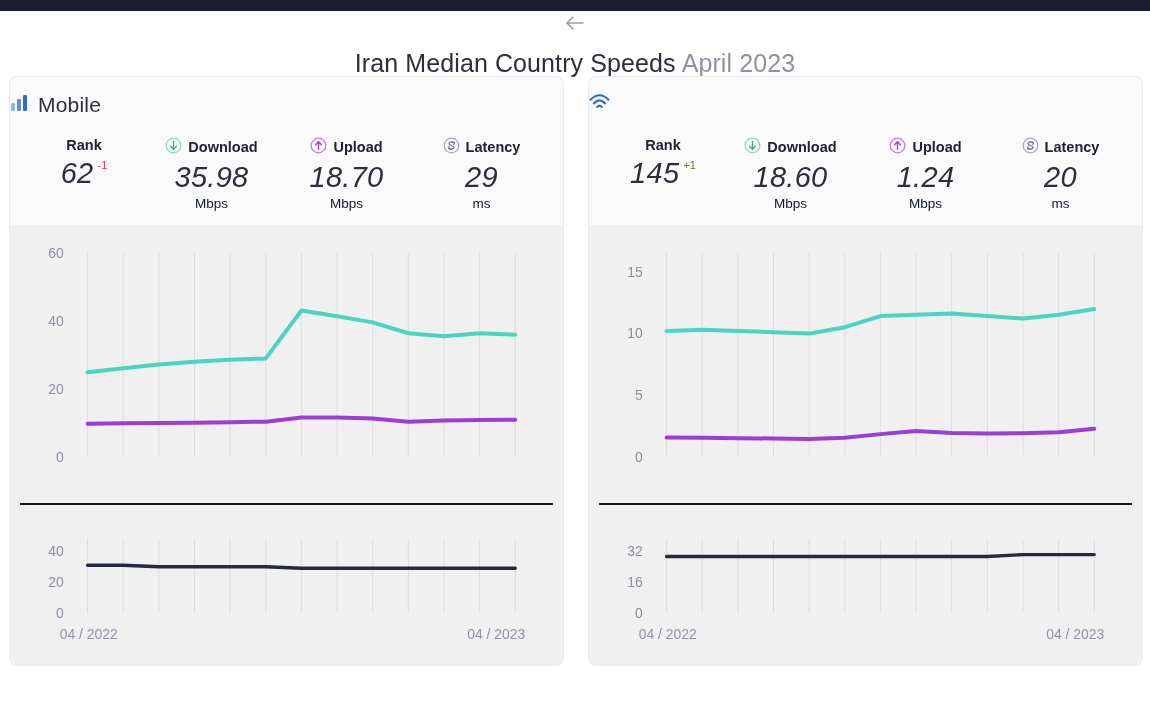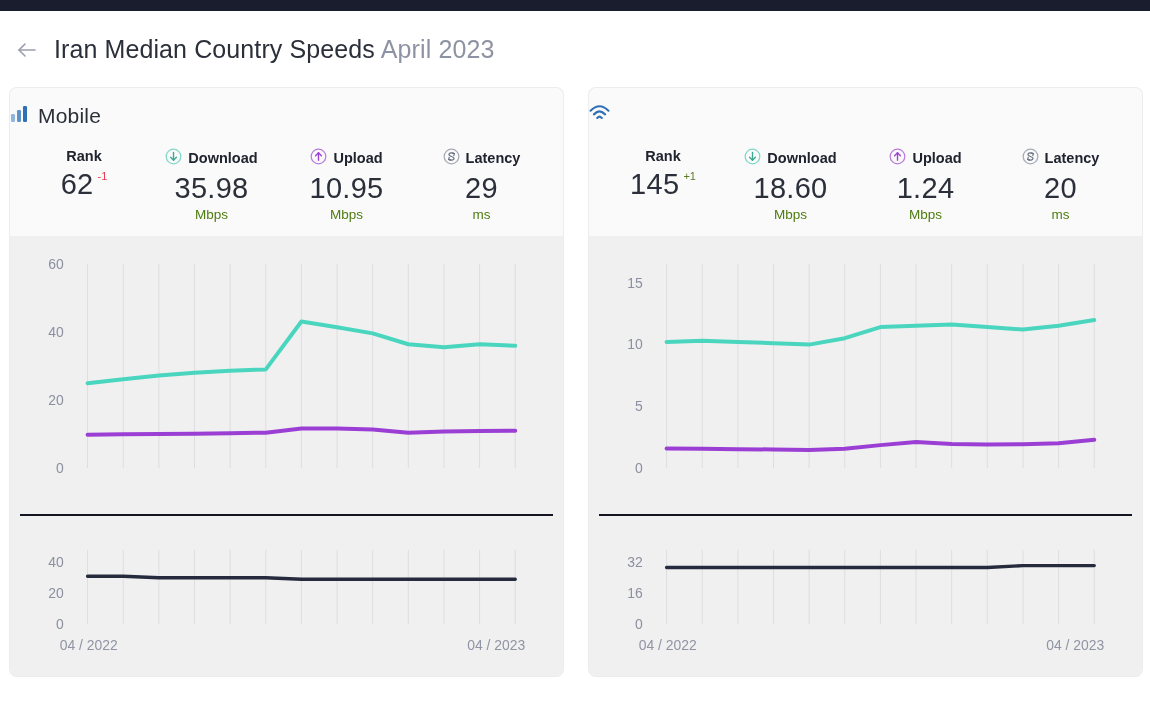--- a/index.html
+++ b/index.html
@@ -9,25 +9,25 @@
     background: #ffffff;
     font-family: "Liberation Sans", sans-serif;
     overflow: hidden;
   }
   .top-strip {
     width: 1150px;
     height: 11px;
     background: #191d2e;
   }
   .page-header {
-    height: 77px;
-    display: flex;
-    align-items: center;
-    padding-left: 14px;
+    height: 66px;
+    display: flex;
+    align-items: center;
     gap: 14px;
+    flex-direction: column;
   }
   .back-arrow {
     width: 26px;
     height: 26px;
     display: flex;
     align-items: center;
     justify-content: center;
     cursor: pointer;
   }
   .back-arrow svg { display: block; }
@@ -96,33 +96,34 @@
     display: flex;
     align-items: flex-start;
     justify-content: center;
   }
   .stat-value {
     font-size: 29px;
     color: #2b2f3a;
     font-weight: 300;
     line-height: 1.25;
     letter-spacing: 0.3px;
+    font-style: italic;
   }
   .stat-delta {
     font-size: 11px;
     line-height: 1;
     margin-top: 5px;
     margin-left: 4px;
     font-weight: 500;
   }
   .delta-down { color: #e8384f; }
   .delta-up { color: #5a7a27; }
   .stat-unit {
     font-size: 13.5px;
-    color: #4d7c0f;
+    color: #0f172a;
     margin-top: 1px;
   }
 
   .chart-wrap { background: #f0f0f1; }
   .chart-top { height: 278px; position: relative; }
   .divider { height: 2px; background: #131621; margin: 0 10px; }
   .chart-bottom { height: 160px; position: relative; }
   .chart-svg { display: block; width: 100%; height: 100%; }
 
   .axis-text {
@@ -196,21 +197,21 @@
           <div class="stat-label">
             <span>
               <svg width="17" height="17" viewBox="0 0 20 20">
                 <circle cx="10" cy="10" r="8.6" fill="none" stroke="#bb7de0" stroke-width="1.5"></circle>
                 <line x1="10" y1="14.5" x2="10" y2="5.6" stroke="#9b3fd4" stroke-width="1.6" stroke-linecap="round"></line>
                 <polyline points="6.6,9.1 10,5.6 13.4,9.1" fill="none" stroke="#9b3fd4" stroke-width="1.6" stroke-linecap="round" stroke-linejoin="round"></polyline>
               </svg>
             </span>
             <span>Upload</span>
           </div>
-          <div class="stat-value">10.95</div>
+          <div class="stat-value">18.70</div>
           <div class="stat-unit">Mbps</div>
         </div>
         <div class="stat">
           <div class="stat-label">
             <span>
               <svg width="17" height="17" viewBox="0 0 20 20">
                 <circle cx="10" cy="10" r="8.6" fill="none" stroke="#a7abb8" stroke-width="1.5"></circle>
                 <path d="M13.2 6.6 C10.6 5.0 7.0 5.8 7.0 7.8 C7.0 9.8 13.0 10.2 13.0 12.2 C13.0 14.2 9.4 15.0 6.8 13.4" fill="none" stroke="#6e7384" stroke-width="1.5" stroke-linecap="round"></path>
                 <polyline points="10.9,6.0 13.4,6.7 12.7,9.0" fill="none" stroke="#6e7384" stroke-width="1.4" stroke-linecap="round" stroke-linejoin="round"></polyline>
                 <polyline points="9.1,14.0 6.6,13.3 7.3,11.0" fill="none" stroke="#6e7384" stroke-width="1.4" stroke-linecap="round" stroke-linejoin="round"></polyline>

